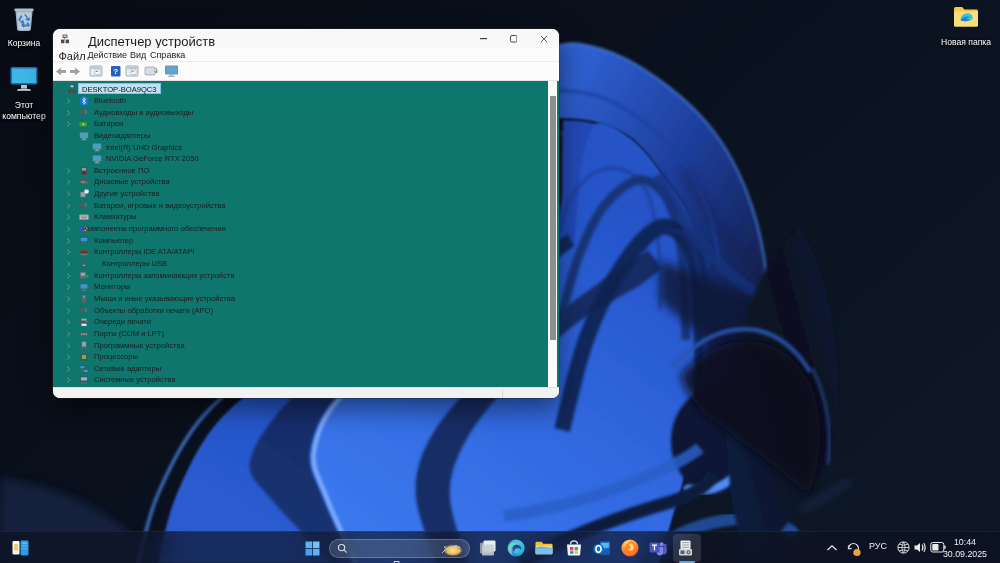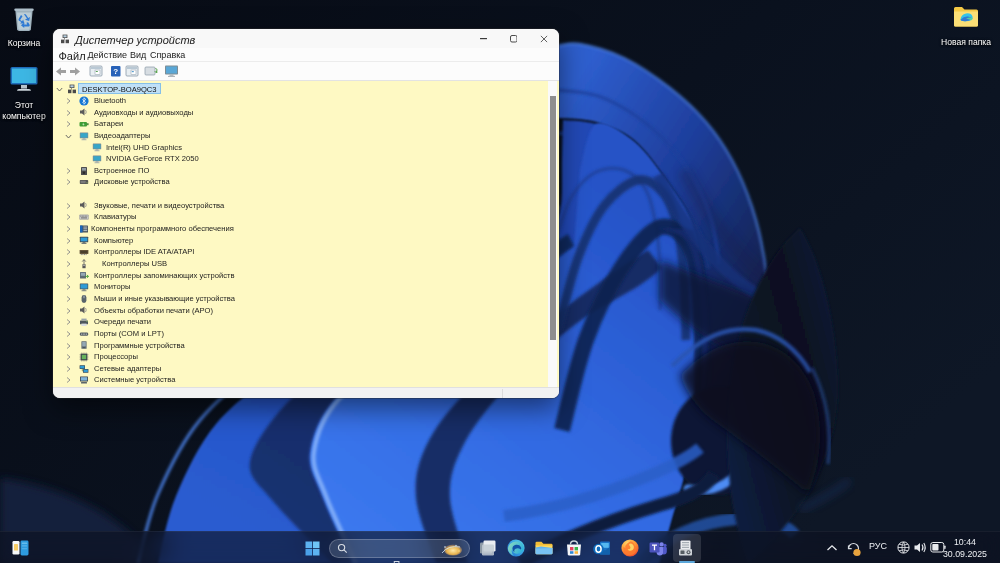--- a/index.html
+++ b/index.html
@@ -5,21 +5,21 @@
 * { margin:0; padding:0; box-sizing:border-box; }
 html,body { width:1000px; height:563px; overflow:hidden; font-family:"Liberation Sans", sans-serif; }
 #screen { position:relative; width:1000px; height:563px; background:#0a1020; overflow:hidden; }
 #wall { position:absolute; left:0; top:0; }
 .dicon { position:absolute; text-align:center; color:#fff; }
 .dlabel { font-size:8.6px; color:#fff; text-shadow:0 1px 2px rgba(0,0,0,0.95), 0 0 3px rgba(0,0,0,0.6); line-height:1.25; margin-top:2px; }
 #win { position:absolute; left:53px; top:29px; width:506px; height:369px; background:#fff; border-radius:7px; box-shadow:0 10px 28px rgba(0,0,0,0.5), 0 0 0 1px rgba(60,60,60,0.35); }
 #titlebar { position:absolute; left:0; top:0; width:100%; height:19px; background:#f8f8f8; border-radius:7px 7px 0 0; }
 #menubar { position:absolute; left:0; top:19px; width:100%; height:14px; background:#fcfcfc; border-bottom:1px solid #ececec; }
 #toolbar { position:absolute; left:0; top:33px; width:100%; height:19px; background:#fcfcfc; border-bottom:1px solid #e3e3e3; }
-#treearea { position:absolute; left:0; top:52px; width:100%; height:306px; background:#fef9c3; overflow:hidden; }
+#treearea { position:absolute; left:0; top:52px; width:100%; height:306px; background:#0f766e; overflow:hidden; }
 #statusstrip { position:absolute; left:0; top:358px; width:100%; height:11px; background:#f2f2f2; border-top:1px solid #e0e0e0; border-radius:0 0 7px 7px; }
 #vscroll { position:absolute; right:2px; top:52px; width:9px; height:306px; background:#fafafa; }
 #vthumb { position:absolute; left:1.5px; top:15px; width:6px; height:244px; background:#8e8e8e; border-radius:0px; }
 #taskbar { position:absolute; left:0; top:531px; width:1000px; height:32px; background:rgba(12,17,33,0.64); backdrop-filter: blur(14px); border-top:1px solid rgba(255,255,255,0.05); }
 #clock { position:absolute; right:13px; top:3.5px; text-align:center; color:#eef0f4; font-size:8.8px; line-height:1.45; }
 </style>
 </head>
 <body>
 <div id="screen">
   <svg id="wall" width="1000" height="563" viewBox="0 0 1000 563">
@@ -128,21 +128,21 @@
 
   <div id="win">
     <div id="titlebar">
       <svg style="position:absolute;left:7px;top:4.5px;" width="10" height="10" viewBox="0 0 10 10">
           <rect x="2.6" y="0.6" width="4.8" height="3.4" fill="#4a4a4a"></rect>
           <rect x="3.4" y="1.3" width="3.2" height="2" fill="#b5cede"></rect>
           <rect x="1" y="5.6" width="3.4" height="3.6" fill="#4a4a4a"></rect>
           <rect x="5.6" y="5.6" width="3.4" height="3.6" fill="#4a4a4a"></rect>
           <rect x="4.2" y="4" width="0.6" height="1.6" fill="#4a4a4a"></rect>
         </svg>
-      <div style="position:absolute;left:22px;top:4.5px;font-size:11px;color:#1b1b1b;font-style:italic;">Диспетчер устройств</div>
+      <div style="position:absolute;left:35px;top:4.5px;font-size:13px;color:#1b1b1b;">Диспетчер устройств</div>
       <svg style="position:absolute;left:427px;top:9.2px;" width="7" height="1.4" viewBox="0 0 7 1.4">
           <rect width="7" height="1.2" fill="#3a3a3a"></rect>
         </svg>
       <svg style="position:absolute;left:456.5px;top:6px;" width="7.5" height="7.5" viewBox="0 0 9 9">
           <rect x="0.6" y="0.6" width="7.8" height="7.8" rx="1.8" fill="none" stroke="#3a3a3a" stroke-width="1.1"></rect>
         </svg>
       <svg style="position:absolute;left:487px;top:5.5px;" width="8" height="8" viewBox="0 0 9 9">
           <path d="M1 1 L8 8 M8 1 L1 8" stroke="#3a3a3a" stroke-width="0.9"></path>
         </svg>
     </div>
@@ -292,31 +292,45 @@
           </svg>
           <div style="position:absolute;left:26px;top:0.8px;width:10px;height:10px;">
             <svg width="10" height="10" viewBox="0 0 10 10" style="position:absolute;left:0;top:0;">
               <rect x="0.8" y="3" width="8.4" height="4" rx="0.8" fill="#555"></rect>
               <rect x="1.6" y="3.8" width="5" height="2.4" rx="0.5" fill="#7b7b7b"></rect>
               <circle cx="8" cy="5.8" r="0.5" fill="#9fd468"></circle>
             </svg>
           </div>
           <div style="position:absolute;left:41px;top:0;height:11px;line-height:11px;font-size:7.6px;color:#1c1c1c;">Дисковые устройства</div>
         </div>
+      <div style="position:absolute;left:0;top:107.1px;width:100%;height:11.6px;">
+          <svg style="position:absolute;left:13px;top:3px;" width="5" height="6" viewBox="0 0 5 6">
+            <path d="M1 0.5 L4 3 L1 5.5" stroke="#8a8a8a" stroke-width="0.9" fill="none"></path>
+          </svg>
+          <div style="position:absolute;left:26px;top:0.8px;width:10px;height:10px;">
+            <svg width="10" height="10" viewBox="0 0 10 10" style="position:absolute;left:0;top:0;">
+              <rect x="1" y="2.5" width="6" height="6" rx="0.6" fill="#5d6a73"></rect>
+              <rect x="1.8" y="3.3" width="4.4" height="4.4" fill="#93a7b3"></rect>
+              <circle cx="7.6" cy="2.4" r="2.2" fill="#f5f5f5" stroke="#b9b9b9" stroke-width="0.3"></circle>
+              <text x="7.6" y="3.35" font-size="3.2" text-anchor="middle" fill="#1767c0" font-family="Liberation Sans">?</text>
+            </svg>
+          </div>
+          <div style="position:absolute;left:41px;top:0;height:11px;line-height:11px;font-size:7.6px;color:#1c1c1c;">Другие устройства</div>
+        </div>
       <div style="position:absolute;left:0;top:118.7px;width:100%;height:11.6px;">
           <svg style="position:absolute;left:13px;top:3px;" width="5" height="6" viewBox="0 0 5 6">
             <path d="M1 0.5 L4 3 L1 5.5" stroke="#8a8a8a" stroke-width="0.9" fill="none"></path>
           </svg>
           <div style="position:absolute;left:26px;top:0.8px;width:10px;height:10px;">
             <svg width="10" height="10" viewBox="0 0 10 10" style="position:absolute;left:0;top:0;">
               <path d="M1 3.5 L3 3.5 L5.5 1.5 L5.5 8.5 L3 6.5 L1 6.5 Z" fill="#5a5a5a"></path>
               <path d="M6.5 3 Q8 5 6.5 7" stroke="#8a8a8a" stroke-width="0.8" fill="none"></path>
             </svg>
           </div>
-          <div style="position:absolute;left:41px;top:0;height:11px;line-height:11px;font-size:7.6px;color:#1c1c1c;">Звуковые, печати и видеоустройства</div>
+          <div style="position:absolute;left:41px;top:0;height:11px;line-height:11px;font-size:7.6px;color:#1c1c1c;">Батареи, игровые и видеоустройства</div>
         </div>
       <div style="position:absolute;left:0;top:130.3px;width:100%;height:11.6px;">
           <svg style="position:absolute;left:13px;top:3px;" width="5" height="6" viewBox="0 0 5 6">
             <path d="M1 0.5 L4 3 L1 5.5" stroke="#8a8a8a" stroke-width="0.9" fill="none"></path>
           </svg>
           <div style="position:absolute;left:26px;top:0.8px;width:10px;height:10px;">
             <svg width="10" height="10" viewBox="0 0 10 10" style="position:absolute;left:0;top:0;">
               <rect x="0.5" y="2.8" width="9" height="4.6" rx="0.5" fill="#c9c9c9" stroke="#8a8a8a" stroke-width="0.4"></rect>
               <rect x="1.3" y="3.6" width="1" height="1" fill="#6e6e6e"></rect>
               <rect x="2.8" y="3.6" width="1" height="1" fill="#6e6e6e"></rect>
@@ -334,21 +348,21 @@
           </svg>
           <div style="position:absolute;left:26px;top:0.8px;width:10px;height:10px;">
             <svg width="10" height="10" viewBox="0 0 10 10" style="position:absolute;left:0;top:0;">
               <rect x="1" y="1.5" width="8" height="7" rx="0.6" fill="#47525a"></rect>
               <rect x="1" y="1.5" width="2.6" height="7" fill="#1b66b8"></rect>
               <rect x="4.4" y="2.6" width="3.8" height="0.9" fill="#c3ced6"></rect>
               <rect x="4.4" y="4.4" width="3.8" height="0.9" fill="#c3ced6"></rect>
               <rect x="4.4" y="6.2" width="3.8" height="0.9" fill="#c3ced6"></rect>
             </svg>
           </div>
-          <div style="position:absolute;left:38px;top:0;height:11px;line-height:11px;font-size:7.6px;color:#1c1c1c;">Компоненты программного обеспечения</div>
+          <div style="position:absolute;left:30px;top:0;height:11px;line-height:11px;font-size:7.6px;color:#1c1c1c;">Компоненты программного обеспечения</div>
         </div>
       <div style="position:absolute;left:0;top:153.7px;width:100%;height:11.6px;">
           <svg style="position:absolute;left:13px;top:3px;" width="5" height="6" viewBox="0 0 5 6">
             <path d="M1 0.5 L4 3 L1 5.5" stroke="#8a8a8a" stroke-width="0.9" fill="none"></path>
           </svg>
           <div style="position:absolute;left:26px;top:0.8px;width:10px;height:10px;">
             <svg width="10" height="10" viewBox="0 0 10 10" style="position:absolute;left:0;top:0;">
               <rect x="0.8" y="1.8" width="8.4" height="5.4" rx="0.5" fill="#3e464d"></rect>
               <rect x="1.6" y="2.6" width="6.8" height="3.8" fill="#2e9bd6"></rect>
               <rect x="3.5" y="7.2" width="3" height="1" fill="#5a646b"></rect>

